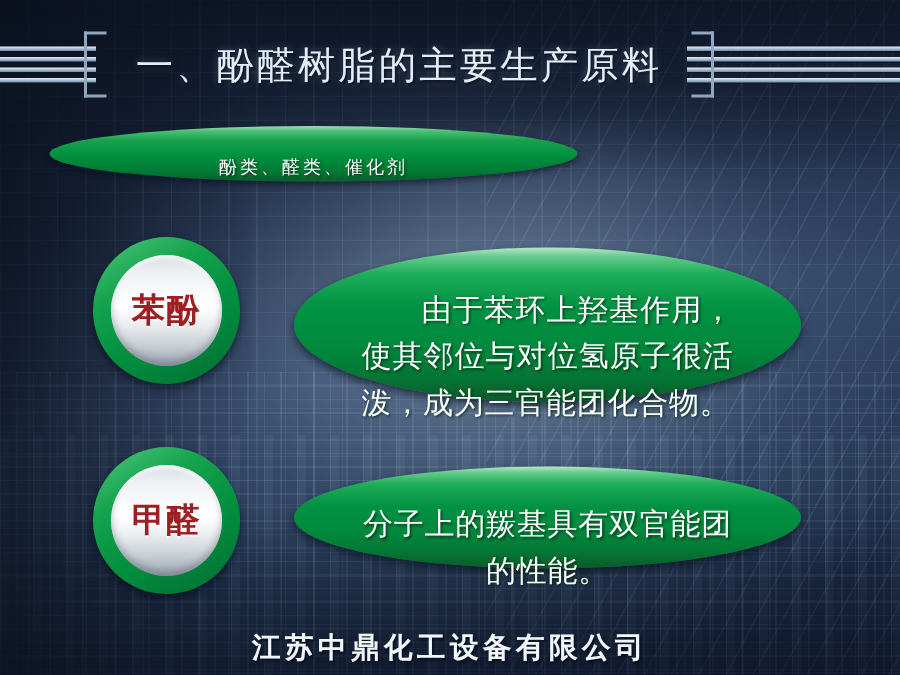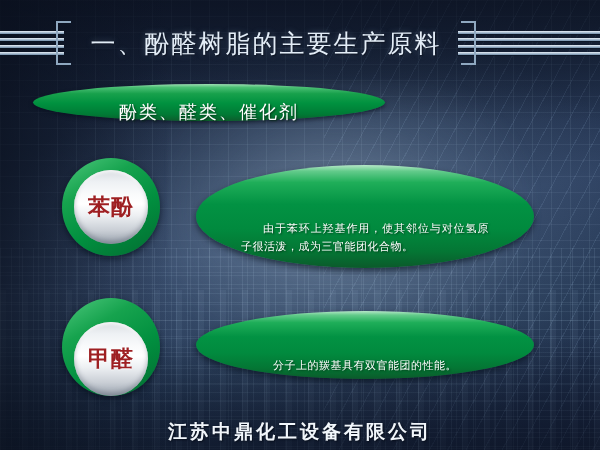--- a/index.html
+++ b/index.html
@@ -153,21 +153,21 @@
         #18a14c 26%,
         #00913f 52%,
         #007a35 82%,
         #0d5c2c 100%);
     box-shadow: 0 2px 4px rgba(6,14,28,0.6);
     display: flex;
     align-items: center;
     justify-content: center;
   }
   .banner-text {
-    font-size: 18px;
+    font-size: 12px;
     color: #ffffff;
     letter-spacing: 2px;
     text-shadow: 1px 1px 2px rgba(0,40,16,0.85);
     white-space: nowrap;
     margin-top: 18px;
   }
 
   
   .node {
     position: absolute;
@@ -200,21 +200,21 @@
   }
   .node-label {
     font-size: 22px;
     font-weight: bold;
     color: #9e1f22;
     letter-spacing: 1px;
     text-shadow: 0 1px 0 rgba(255,255,255,0.6);
     white-space: nowrap;
   }
   .node-1 { left: 62px; top: 158px; }
-  .node-2 { left: 62px; top: 298px; align-items: flex-end; }
+  .node-2 { left: 62px; top: 298px; }
 
   
   .bubble {
     position: absolute;
     border-radius: 50%;
     background:
       linear-gradient(to bottom,
         #b7e8c8 0%,
         #63cb8b 6%,
         #1fae59 17%,
@@ -222,21 +222,21 @@
         #018a3e 62%,
         #047634 84%,
         #0b5a2b 100%);
     box-shadow: 0 3px 6px rgba(5,14,28,0.62);
     display: flex;
     align-items: center;
     justify-content: center;
   }
   .bubble-text {
     color: #ffffff;
-    font-size: 11px;
+    font-size: 20px;
     line-height: 1.55;
     letter-spacing: 0.5px;
     text-shadow: 1px 1px 2px rgba(0,45,18,0.85);
     text-align: justify;
     margin-top: 42px;
   }
   .bubble-1 {
     left: 196px;
     top: 165px;
     width: 338px;

